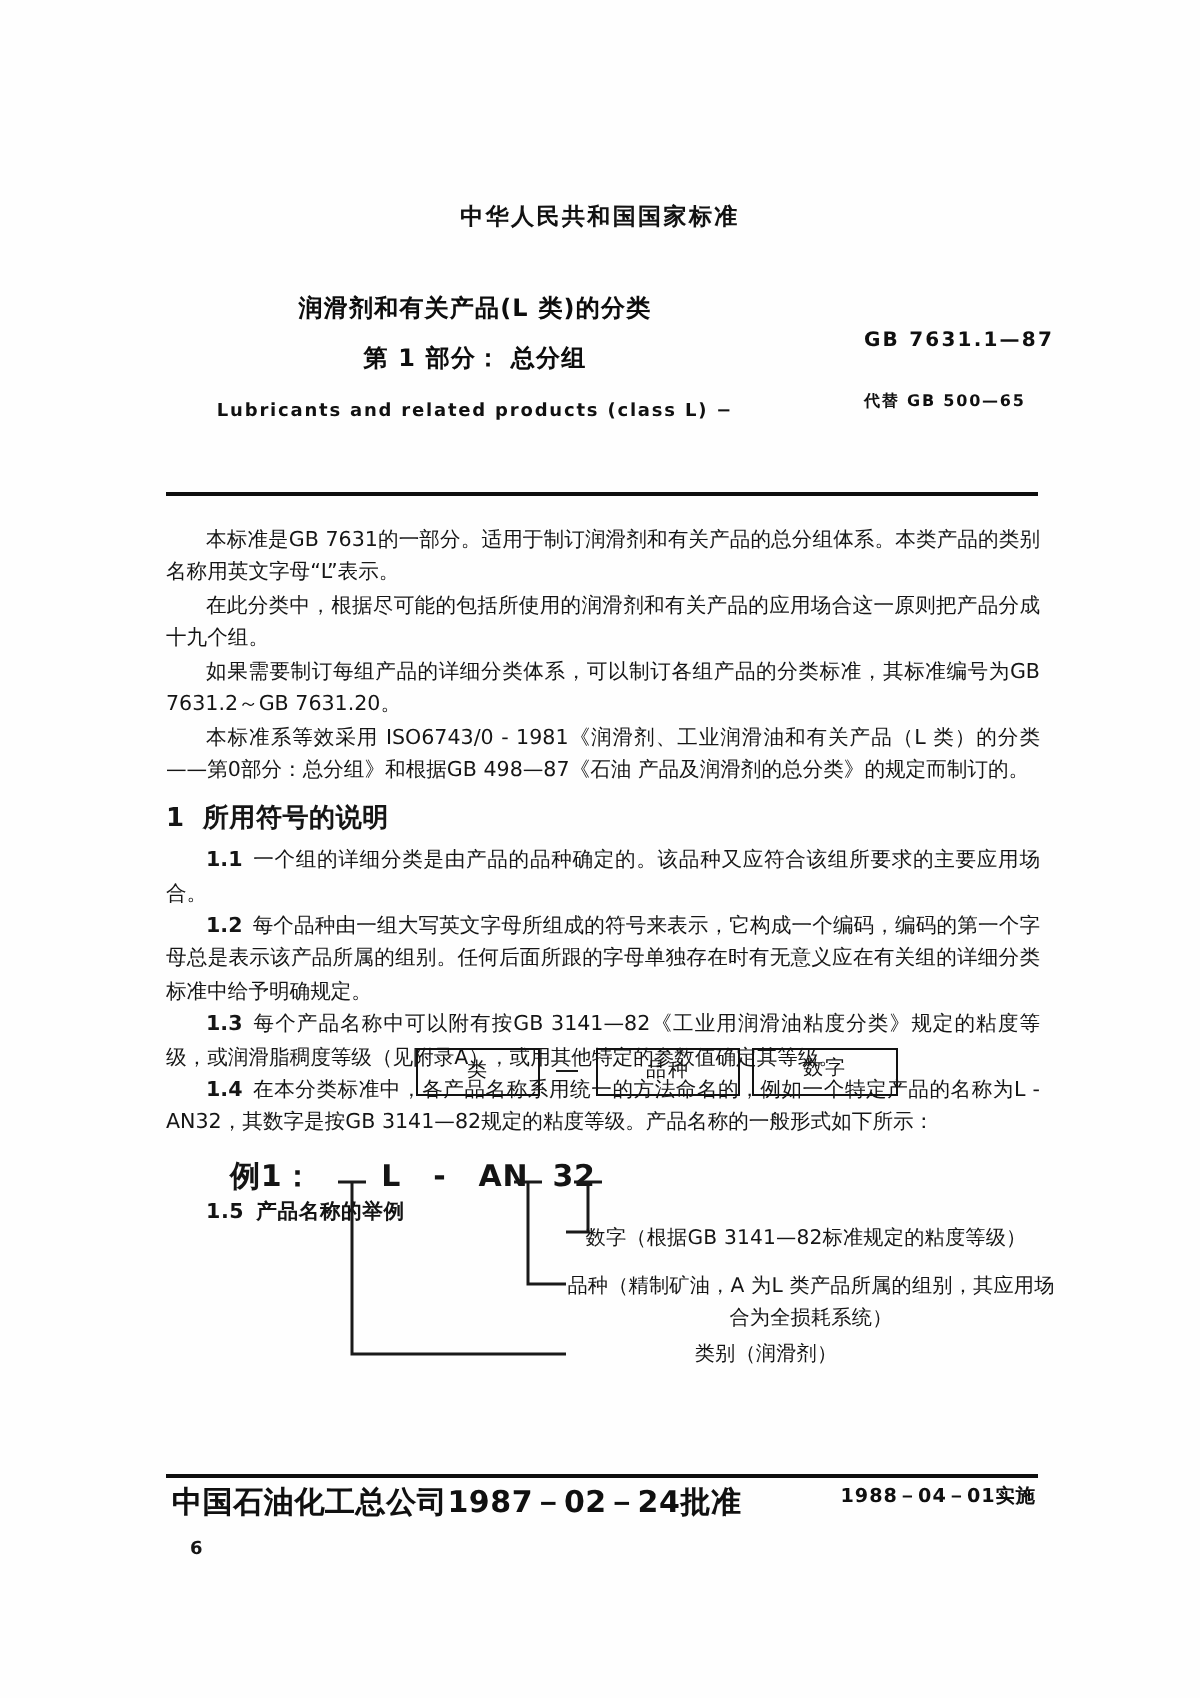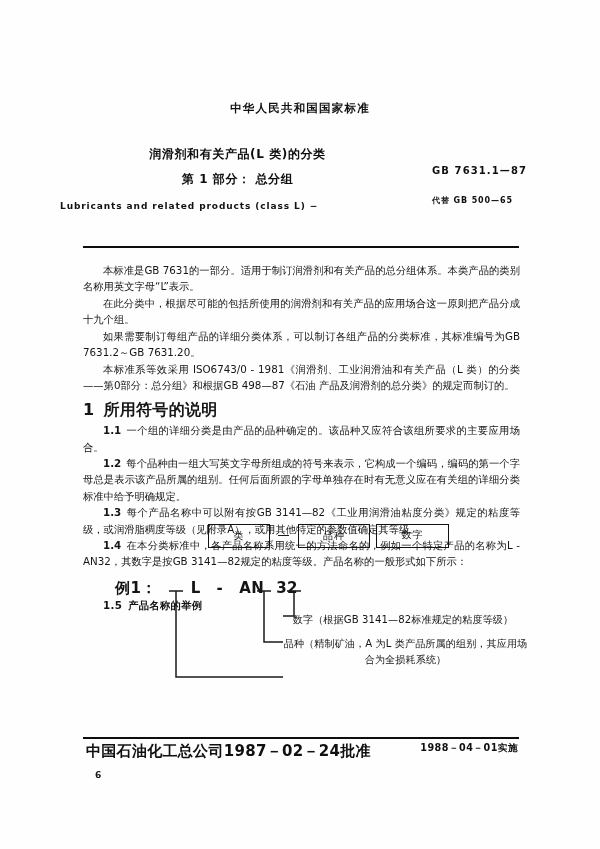--- a/index.html
+++ b/index.html
@@ -46,20 +46,21 @@
     font-weight: bold;
     letter-spacing: 0.6px;
     line-height: 25px;
     color: #0d0d0d;
   }
   .en-title {
     position: absolute;
     left: 60px;
     top: 198px;
     width: 355px;
+    text-align: center;
     font-size: 9px;
     font-weight: bold;
     line-height: 16px;
     letter-spacing: 0.9px;
     color: #111;
   }
   .std-no {
     position: absolute;
     left: 432px;
     top: 165px;
@@ -97,21 +98,21 @@
     line-height: 16.2px;
     text-align: justify;
     color: #151515;
   }
   .para {
     margin: 0 0 0.5px 0;
     text-indent: 20px;
   }
   .sec-head {
     margin: 9px 0 4px 0;
-    font-size: 16px;
+    font-size: 13px;
     font-weight: bold;
     letter-spacing: 0.3px;
   }
   .sec-head .num { margin-right: 9px; }
   .sub {
     margin: 0 0 0.5px 0;
     text-indent: 20px;
   }
   .sub .lbl {
     font-weight: bold;
@@ -297,19 +298,20 @@
 
     <path d="M264 591 L264 642 L283 642" stroke="#1a1a1a" stroke-width="1.5" fill="none"></path>
     <path d="M257 591 L271 591" stroke="#1a1a1a" stroke-width="1.5" fill="none"></path>
 
     <path d="M176 591 L176 677 L283 677" stroke="#1a1a1a" stroke-width="1.5" fill="none"></path>
     <path d="M169 591 L183 591" stroke="#1a1a1a" stroke-width="1.5" fill="none"></path>
   </svg>
 
   <div class="ann ann-num">数字（根据GB 3141—82标准规定的粘度等级）</div>
   <div class="ann ann-kind">品种（精制矿油，A 为L 类产品所属的组别，其应用场合为全损耗系统）</div>
+  <div class="ann ann-cat">类别（润滑剂）</div>
 
   <div class="rule-bottom"></div>
   <div class="foot-left">中国石油化工总公司1987－02－24批准</div>
   <div class="foot-right">1988－04－01实施</div>
   <div class="page-no">6</div>
 
 </div>
 
 </body></html>

